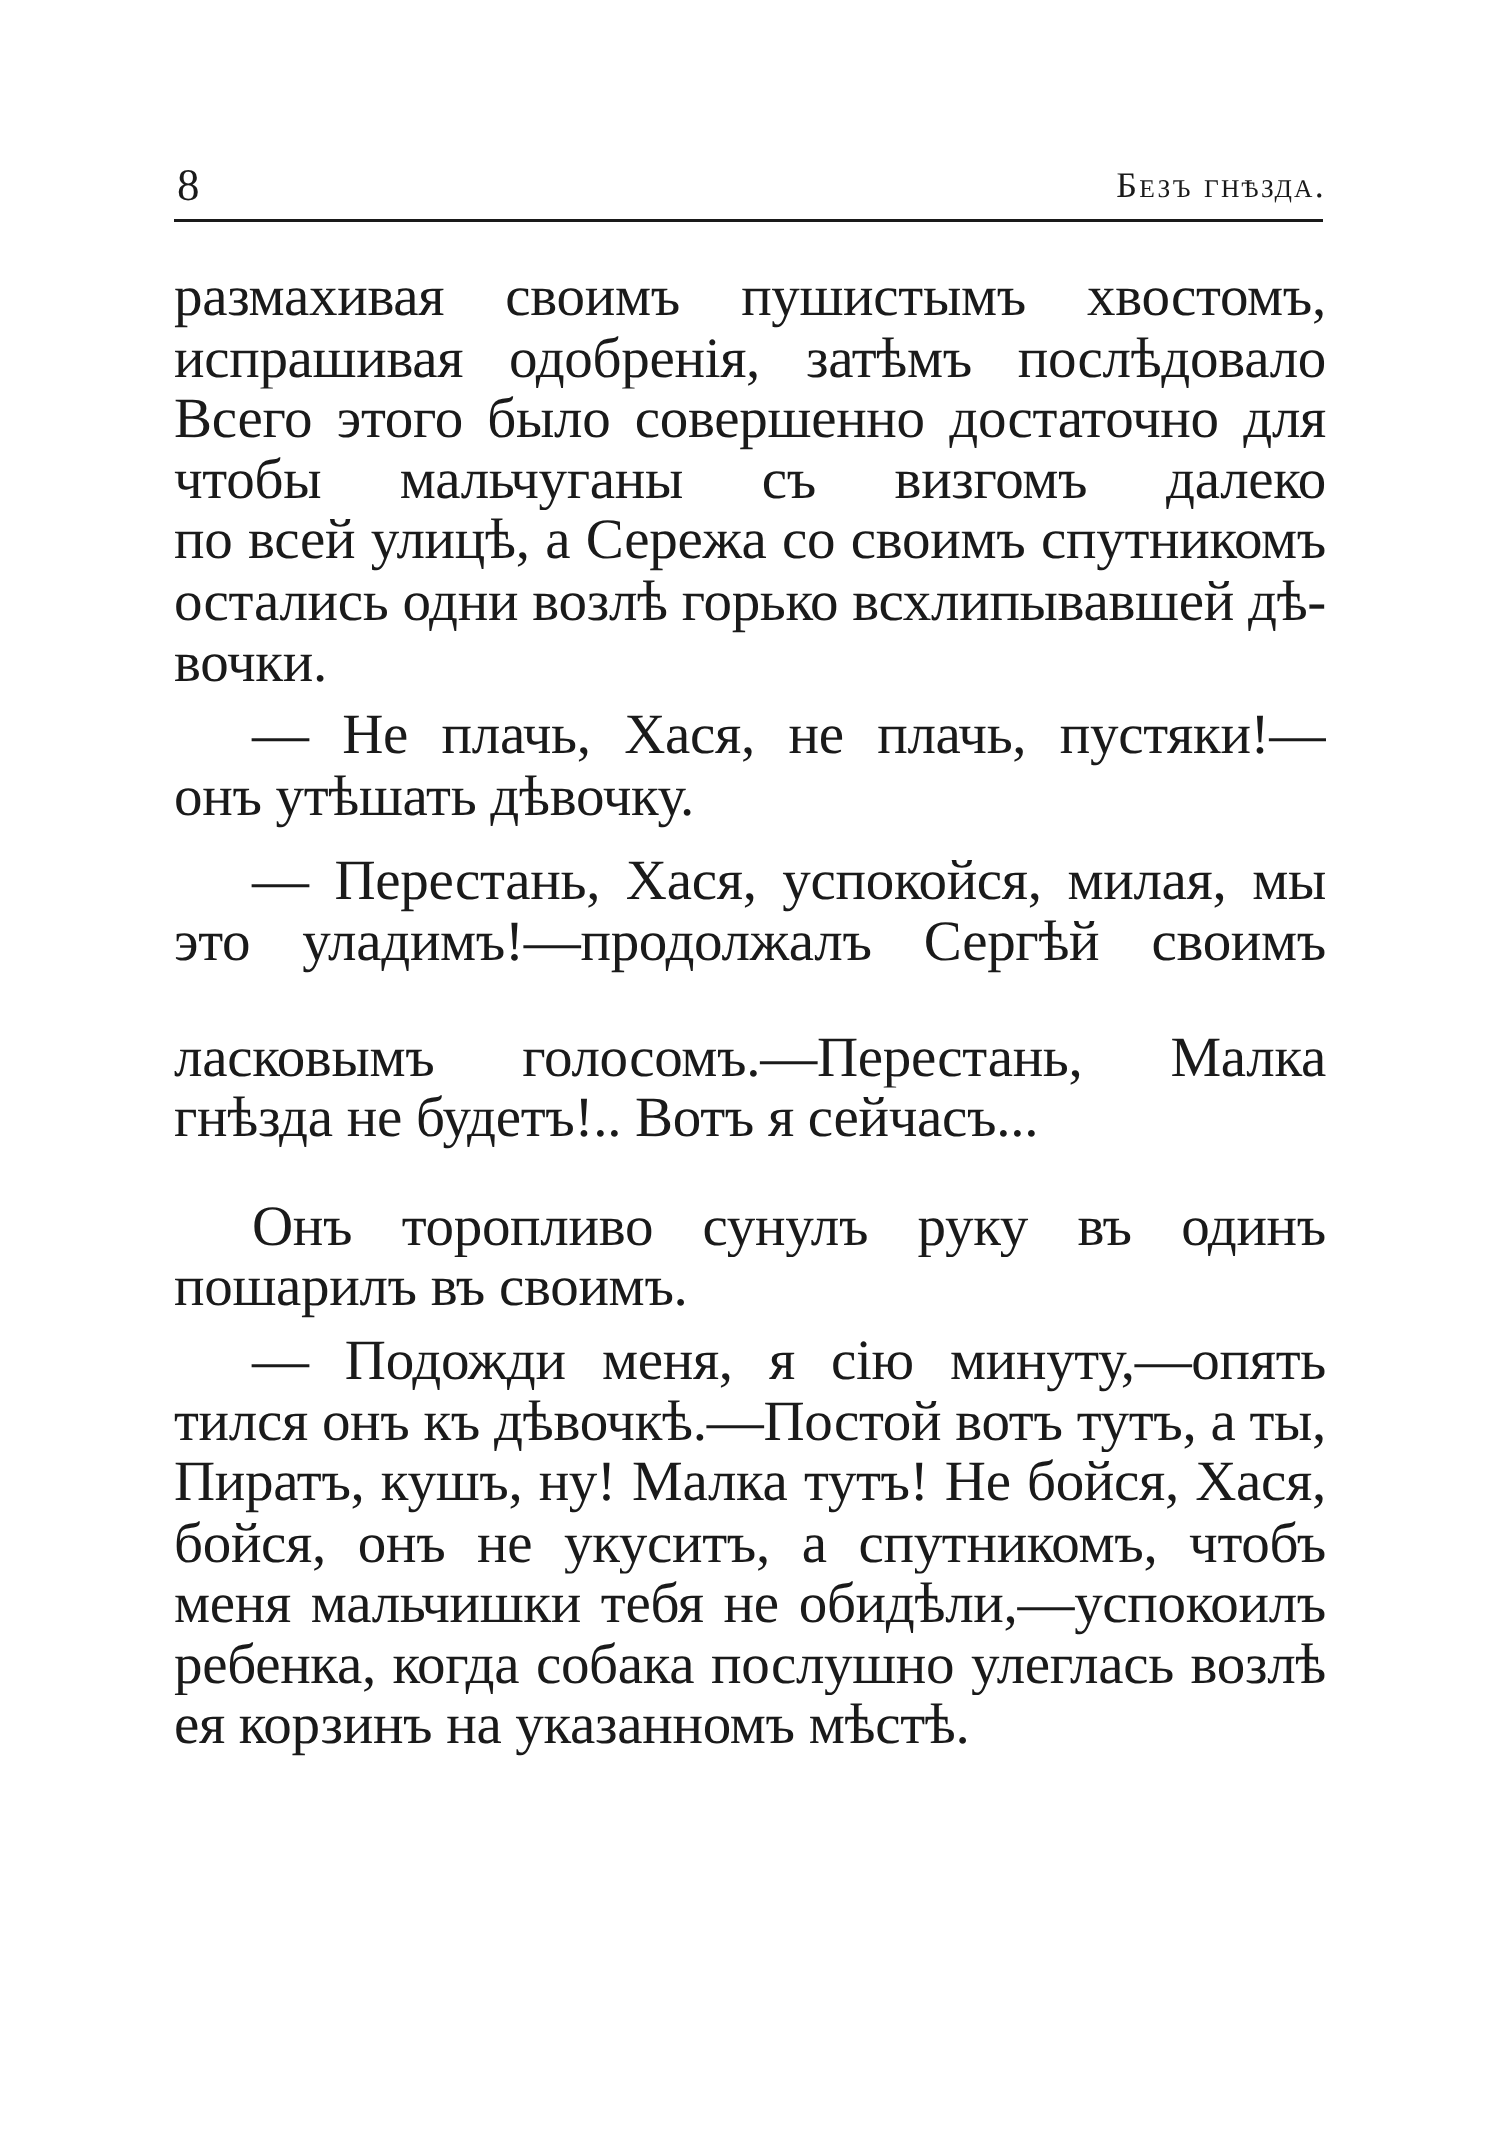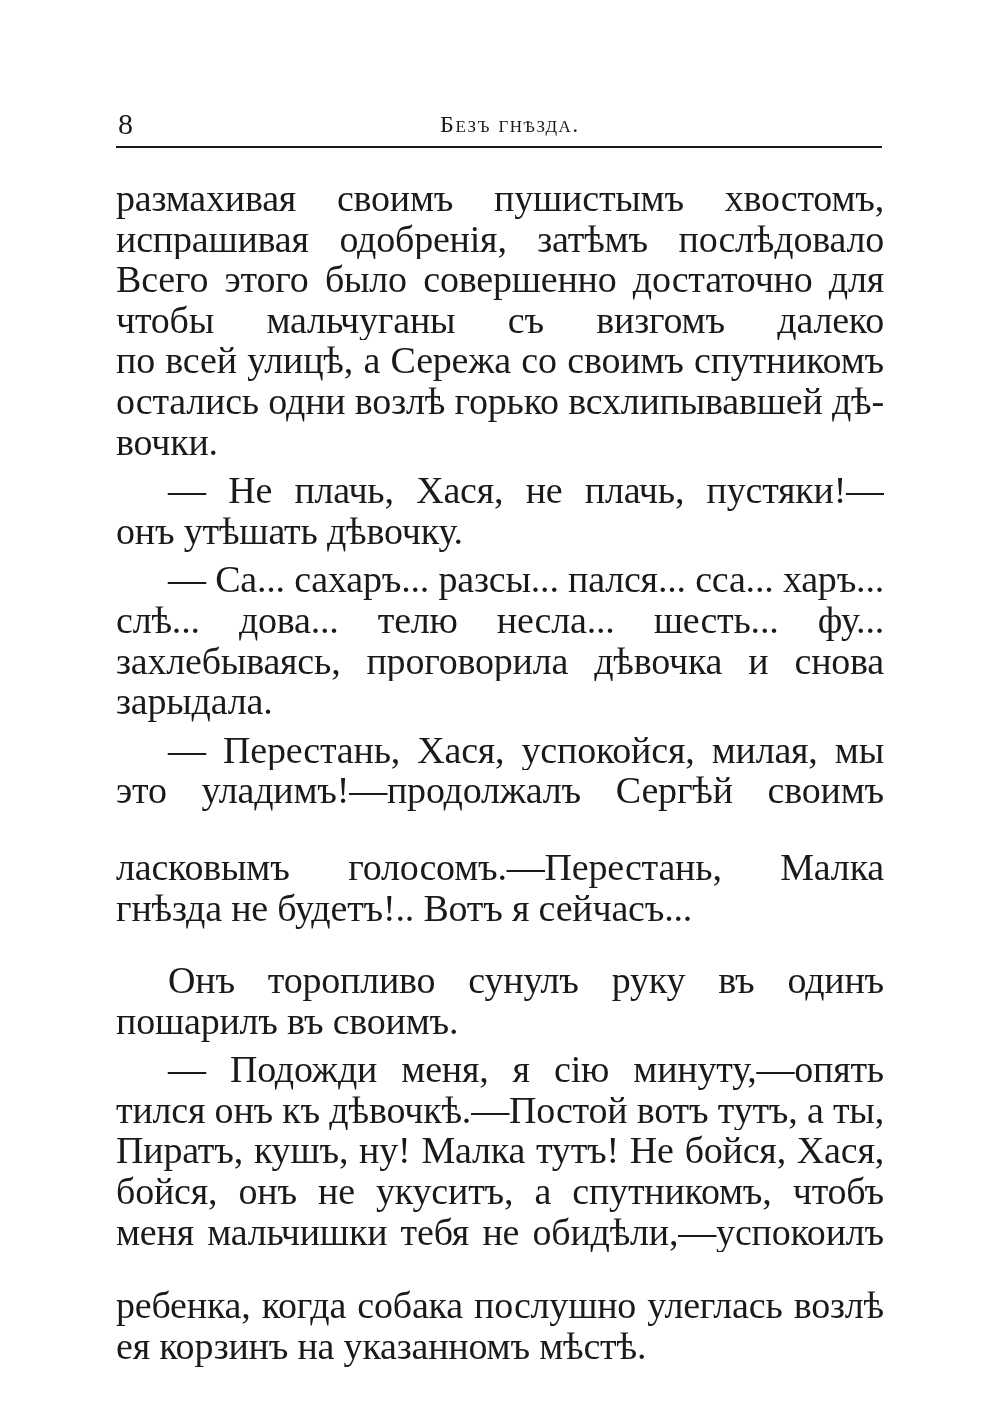--- a/index.html
+++ b/index.html
@@ -33,21 +33,21 @@
       left: 2px;
       top: 0;
       font-size: 30px;
       line-height: 40px;
     }
     .running-title {
       position: absolute;
       left: 0;
       right: 0;
       top: 0;
-      text-align: center;
+      text-align: right;
       font-size: 24px;
       line-height: 40px;
       letter-spacing: 1.5px;
       font-variant: small-caps;
       padding-left: 20px;
     }
     .header-rule {
       position: absolute;
       left: 0;
       top: 146px;
@@ -104,26 +104,20 @@
       <span class="line last" style="white-space: nowrap;">вочки.</span>
     </div>
     <div class="para-gap"></div>
 
     <div class="paragraph">
       <span class="line indent" style="white-space: normal; overflow: hidden;">— Не плачь, Хася, не плачь, пустяки!—сталъ</span>
       <span class="line last" style="white-space: nowrap;">онъ утѣшать дѣвочку.</span>
     </div>
     <div class="para-gap"></div>
 
-    <div class="paragraph">
-      <span class="line indent" style="white-space: normal; overflow: hidden;">— Са... сахаръ... разсы... пался... сса... харъ...</span>
-      <span class="line" style="white-space: normal; overflow: hidden;">слѣ... дова... телю несла... шесть... фу... фунтовъ...—</span>
-      <span class="line" style="white-space: normal; overflow: hidden;">захлебываясь, проговорила дѣвочка и снова громко</span>
-      <span class="line last" style="white-space: nowrap;">зарыдала.</span>
-    </div>
     <div class="para-gap"></div>
 
     <div class="paragraph">
       <span class="line indent" style="white-space: normal; overflow: hidden;">— Перестань, Хася, успокойся, милая, мы все</span>
       <span class="line" style="white-space: normal; overflow: hidden;">это уладимъ!—продолжалъ Сергѣй своимъ мягкимъ</span>
       <span class="line" style="white-space: normal; overflow: hidden; margin-top: 36px;">ласковымъ голосомъ.—Перестань, Малка ничего и</span>
       <span class="line last" style="white-space: nowrap;">гнѣзда не будетъ!.. Вотъ я сейчасъ...</span>
     </div>
     <div class="para-gap"></div>
 
@@ -132,17 +126,17 @@
       <span class="line last" style="white-space: nowrap;">пошарилъ въ своимъ.</span>
     </div>
     <div class="para-gap"></div>
 
     <div class="paragraph">
       <span class="line indent" style="white-space: normal; overflow: hidden;">— Подожди меня, я сію минуту,—опять обра-</span>
       <span class="line" style="white-space: normal; overflow: hidden;">тился онъ къ дѣвочкѣ.—Постой вотъ тутъ, а ты,</span>
       <span class="line" style="white-space: normal; overflow: hidden;">Пиратъ, кушъ, ну! Малка тутъ! Не бойся, Хася, не</span>
       <span class="line" style="white-space: normal; overflow: hidden;">бойся, онъ не укуситъ, а спутникомъ, чтобъ безъ</span>
       <span class="line" style="white-space: normal; overflow: hidden;">меня мальчишки тебя не обидѣли,—успокоилъ онъ</span>
-      <span class="line" style="white-space: normal; overflow: hidden; margin-top: 33px;">ребенка, когда собака послушно улеглась возлѣ</span>
+      <span class="line" style="white-space: normal; overflow: hidden;">ребенка, когда собака послушно улеглась возлѣ</span>
       <span class="line last" style="white-space: nowrap;">ея корзинъ на указанномъ мѣстѣ.</span>
     </div>
   </div>
 </div>
 
 </body></html>

